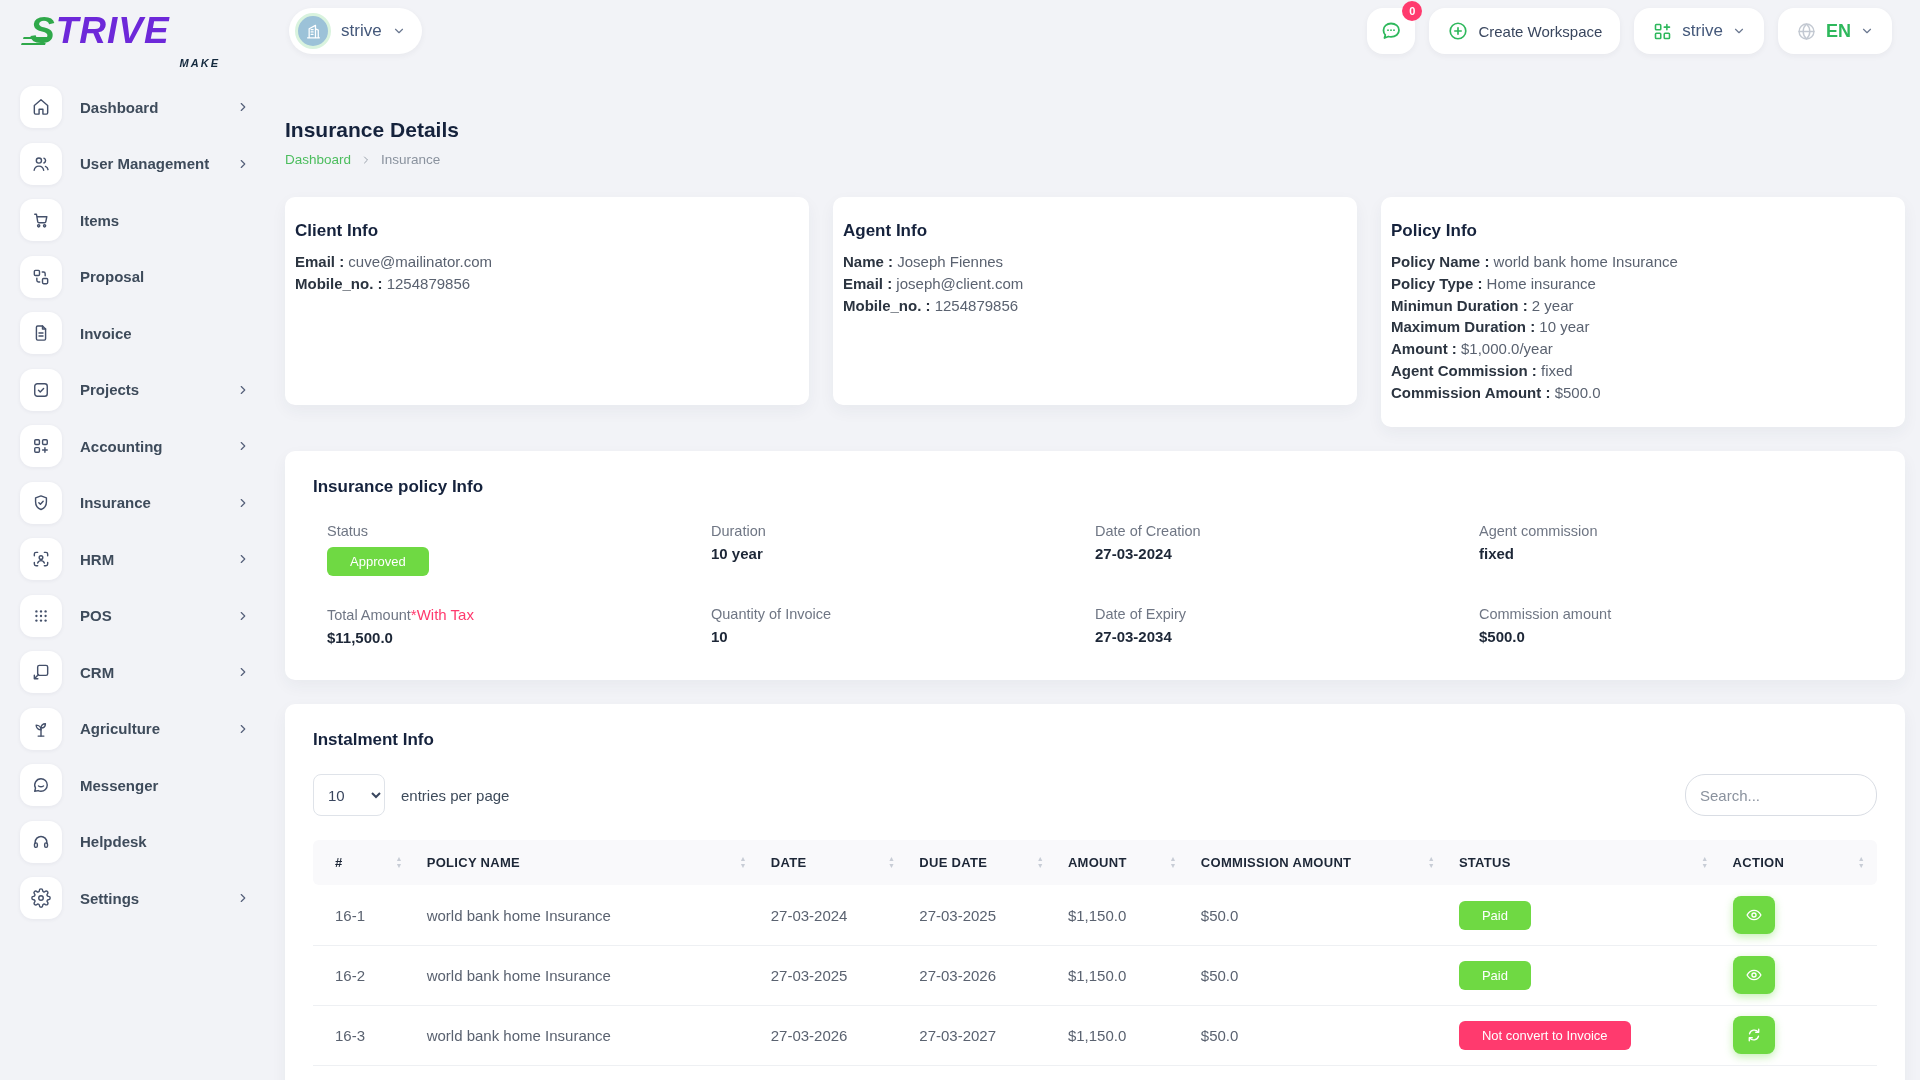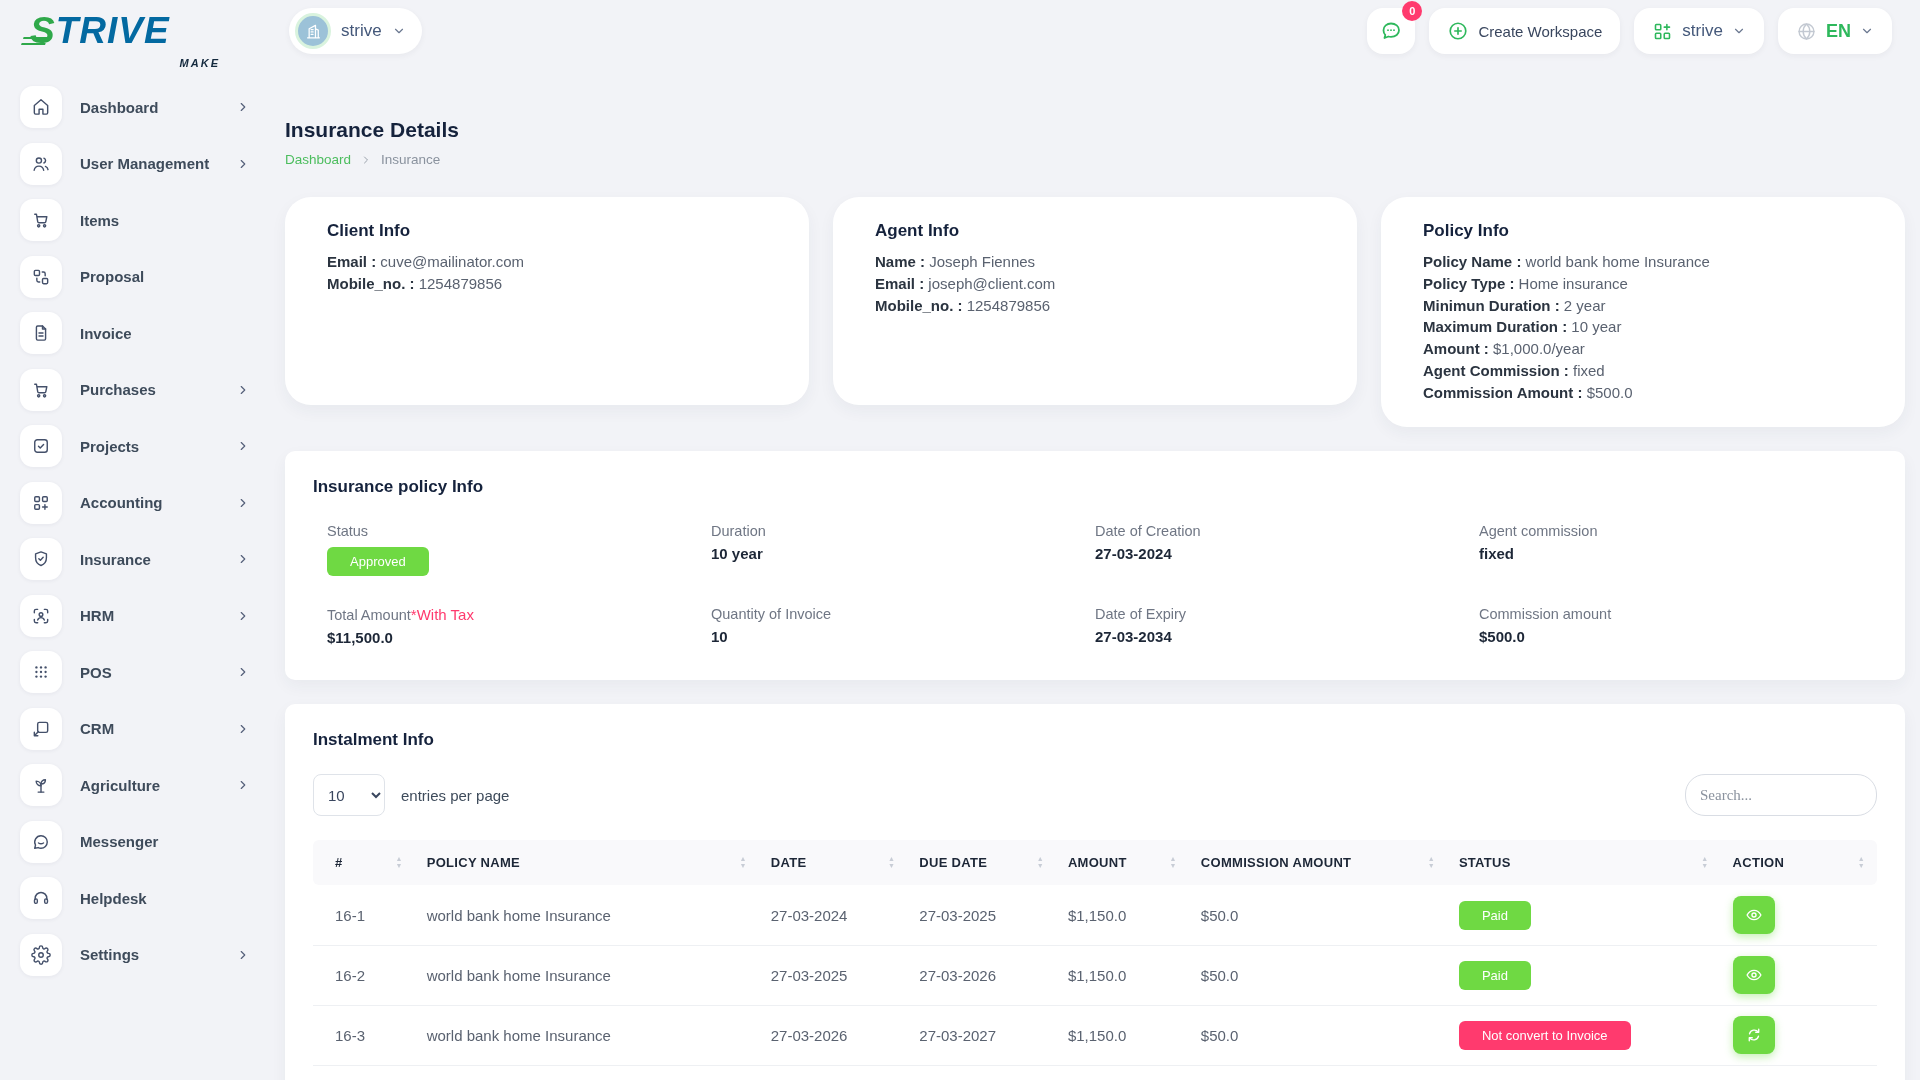--- a/index.html
+++ b/index.html
@@ -11,21 +11,21 @@
   }
   svg { display:block; }
 
   
   .topbar { position:absolute; top:0; left:0; width:1920px; height:64px; }
   .logo { position:absolute; left:30px; top:12px; width:190px; }
   .logo-main { font-style:italic; font-weight:900; font-size:37px; letter-spacing:1px; line-height:1; display:flex; }
   .logo-s { color:#2fa84a; position:relative; }
   .logo-s::after{ content:""; position:absolute; left:-8px; bottom:2px; width:24px; height:10px;
      background:repeating-linear-gradient(to bottom,#2fa84a 0 2.5px,transparent 2.5px 5.8px); transform:skewX(-18deg); }
-  .logo-rest { color:#0369a1; }
+  .logo-rest { color:#6d28d9; }
   .logo-sub { text-align:right; font-style:italic; font-weight:700; font-size:11px; color:#13283d; letter-spacing:2px; margin-top:8px; }
 
   .ws-pill { position:absolute; left:289px; top:8px; height:46px; background:#fff; border-radius:23px;
     display:flex; align-items:center; gap:10px; padding:0 16px 0 6px; box-shadow:0 2px 6px rgba(30,40,60,.05); cursor:pointer;}
   .ws-avatar { width:36px; height:36px; border-radius:50%; background:#9cc2d8; border:3px solid #d9f3de;
     display:flex; align-items:center; justify-content:center; }
   .ws-name { font-size:17px; color:#44587a; font-weight:500; }
 
   .topbar-right { position:absolute; right:28px; top:8px; height:46px; display:flex; gap:14px; align-items:center; }
   .tb-card { background:#fff; border-radius:16px; height:46px; display:flex; align-items:center; gap:9px;
@@ -49,21 +49,21 @@
   
   .main { position:absolute; left:285px; top:64px; width:1620px; bottom:0; padding-top:26px; }
   .page-title { font-size:21px; font-weight:700; color:#15223c;margin-top:28px; }
   .breadcrumb { margin-top:10px; display:flex; align-items:center; gap:9px; font-size:13.5px; }
   .bc-link { color:#4cbd5e; cursor:pointer; }
   .bc-sep svg { width:12px; height:12px; stroke:#9aa1ab; fill:none; stroke-width:2; stroke-linecap:round; stroke-linejoin:round; }
   .bc-current { color:#8a929e; }
 
   .cards-row { margin-top:30px; display:grid; grid-template-columns:1fr 1fr 1fr; gap:24px; align-items:start; }
   .panel { background:#fff; border-radius:10px; box-shadow:0 6px 16px rgba(40,50,70,.05); }
-  .info-card { padding:24px 42px; min-height:208px;border-radius:26px; }
+  .info-card { padding:24px 10px; min-height:208px; }
   .card-title { font-size:17px; font-weight:700; color:#15223c; margin-bottom:10px; }
   .field-line { font-size:15px; line-height:1.45; color:#5a6270; }
   .field-line b { color:#2b3440; font-weight:700; }
   .field-line b::after { content:" "; }
 
   
   .summary { margin-top:24px; padding:26px 28px 34px 28px; }
   .summary-grid { margin-top:26px; display:grid; grid-template-columns:1fr 1fr 1fr 1fr; row-gap:30px; padding:0 14px; }
   .sum-label { font-size:14.5px; color:#6f7684; }
   .sum-label .tax-note { color:#ff3a6e; font-size:15px; }
@@ -73,21 +73,21 @@
   .badge-danger { background:#ff3a6e; }
   .sum-badge-wrap { margin-top:8px; }
 
   
   .instalments { margin-top:24px; padding:26px 28px 40px 28px; min-height:380px; }
   .table-controls { margin-top:24px; display:flex; align-items:center; }
   .entries-select { width:72px; height:42px; border:1px solid #dfe3e9; border-radius:8px; background:#fff;
     font-size:15px; color:#39465e; padding:0 10px; font-family:inherit; }
   .entries-label { margin-left:16px; font-size:15px; color:#3e4b5b; }
   .search-input { margin-left:auto; width:192px; height:42px; border:1px solid #d9dde4; border-radius:20px;
-    padding:0 14px; font-size:15px; color:#39465e; font-family:Liberation Serif, serif; background:#fff; }
+    padding:0 14px; font-size:15px; color:#39465e; font-family:Liberation Sans, sans-serif; background:#fff; }
   .search-input::placeholder { color:#8a929e; }
 
   table.instal-table { margin-top:24px; width:100%; border-collapse:collapse; }
   .instal-table thead th { background:#f9f9fb; text-align:left; font-size:13px; font-weight:700; color:#1d2737;
     letter-spacing:.3px; padding:15px 12px; cursor:pointer; }
   .instal-table thead th:first-child { border-radius:6px 0 0 6px; padding-left:22px; }
   .instal-table thead th:last-child { border-radius:0 6px 6px 0; }
   .th-inner { display:flex; align-items:center; }
   .sort { margin-left:auto; display:flex; flex-direction:column; align-items:center; gap:1px; padding-left:12px; }
   .sort i { font-style:normal; font-size:7px; line-height:.9; color:#c8cdd6; }
@@ -232,35 +232,20 @@
     <span class="side-icon">
       <svg viewBox="0 0 24 24">
           <path d="M13.8 3.5H8A1.5 1.5 0 0 0 6.5 5v14A1.5 1.5 0 0 0 8 20.5h8a1.5 1.5 0 0 0 1.5-1.5V7.2z"></path>
           <path d="M13.8 3.5v3.7h3.7"></path>
           <path d="M9.6 12h4.8M9.6 15.5h4.8"></path>
         </svg>
     </span>
     <span class="side-label">Invoice</span>
   </div>
 
-  <div class="side-item">
-    <span class="side-icon">
-      <svg viewBox="0 0 24 24">
-          <circle cx="9.2" cy="19" r="1.3"></circle>
-          <circle cx="16.3" cy="19" r="1.3"></circle>
-          <path d="M4.5 5h2l1.6 9.2a1.4 1.4 0 0 0 1.4 1.1h6.8a1.4 1.4 0 0 0 1.4-1.1L19 8H7"></path>
-        </svg>
-    </span>
-    <span class="side-label">Purchases</span>
-    <span class="side-chev">
-        <svg viewBox="0 0 24 24">
-          <path d="M9 6l6 6-6 6"></path>
-        </svg>
-      </span>
-  </div>
 
   <div class="side-item">
     <span class="side-icon">
       <svg viewBox="0 0 24 24">
           <rect x="4.5" y="4.5" width="15" height="15" rx="3"></rect>
           <path d="M9 12.4l2.1 2.1 4-4.3"></path>
         </svg>
     </span>
     <span class="side-label">Projects</span>
     <span class="side-chev">

